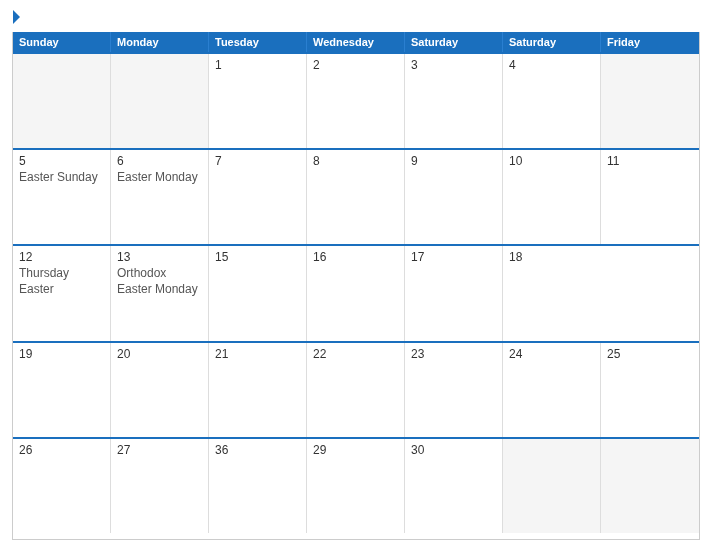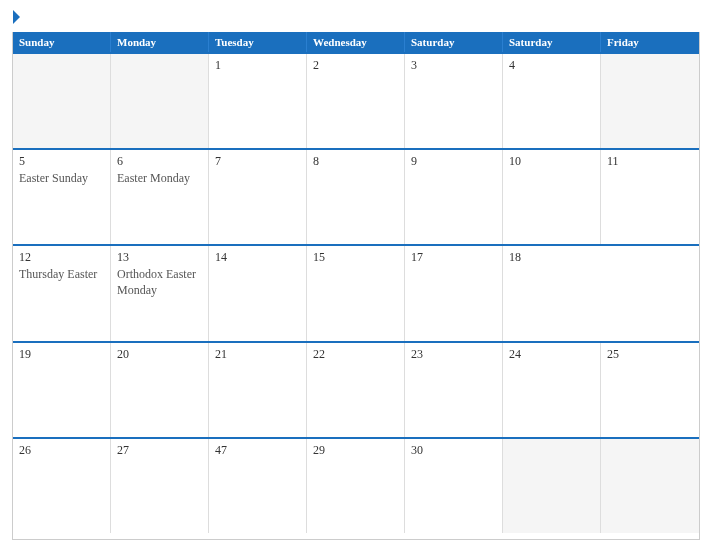--- a/index.html
+++ b/index.html
@@ -57,21 +57,20 @@
     .country {
       font-size: 14px;
       color: #333;
       text-align: right;
       min-width: 70px;
     }
     .calendar {
       flex: 1;
       border: 1px solid #ccc;
       border-top: none;
-      font-family: Liberation Serif, serif;
     }
     .days-header {
       display: grid;
       grid-template-columns: repeat(7, 1fr);
       background: #1a6fbe;
     }
     .day-header {
       color: #fff;
       font-size: 11px;
       font-weight: bold;
@@ -193,26 +192,26 @@
         <div class="week-row">
           <div class="day-cell">
             <span class="day-num">12</span>
             <div class="event">Thursday Easter</div>
           </div>
           <div class="day-cell">
             <span class="day-num">13</span>
             <div class="event">Orthodox Easter Monday</div>
           </div>
           <div class="day-cell">
-            <span class="day-num">14</span>
-          </div>
-          <div class="day-cell">
             <span class="day-num">15</span>
           </div>
           <div class="day-cell">
+            <span class="day-num">16</span>
+          </div>
+          <div class="day-cell">
             <span class="day-num">17</span>
           </div>
           <div class="day-cell">
             <span class="day-num">18</span>
           </div>
         </div>
         <div class="week-row">
           <div class="day-cell">
             <span class="day-num">19</span>
           </div>
@@ -236,21 +235,21 @@
           </div>
         </div>
         <div class="week-row">
           <div class="day-cell">
             <span class="day-num">26</span>
           </div>
           <div class="day-cell">
             <span class="day-num">27</span>
           </div>
           <div class="day-cell">
-            <span class="day-num">47</span>
+            <span class="day-num">36</span>
           </div>
           <div class="day-cell">
             <span class="day-num">29</span>
           </div>
           <div class="day-cell">
             <span class="day-num">30</span>
           </div>
           <div class="day-cell empty"></div>
           <div class="day-cell empty"></div>
         </div>

